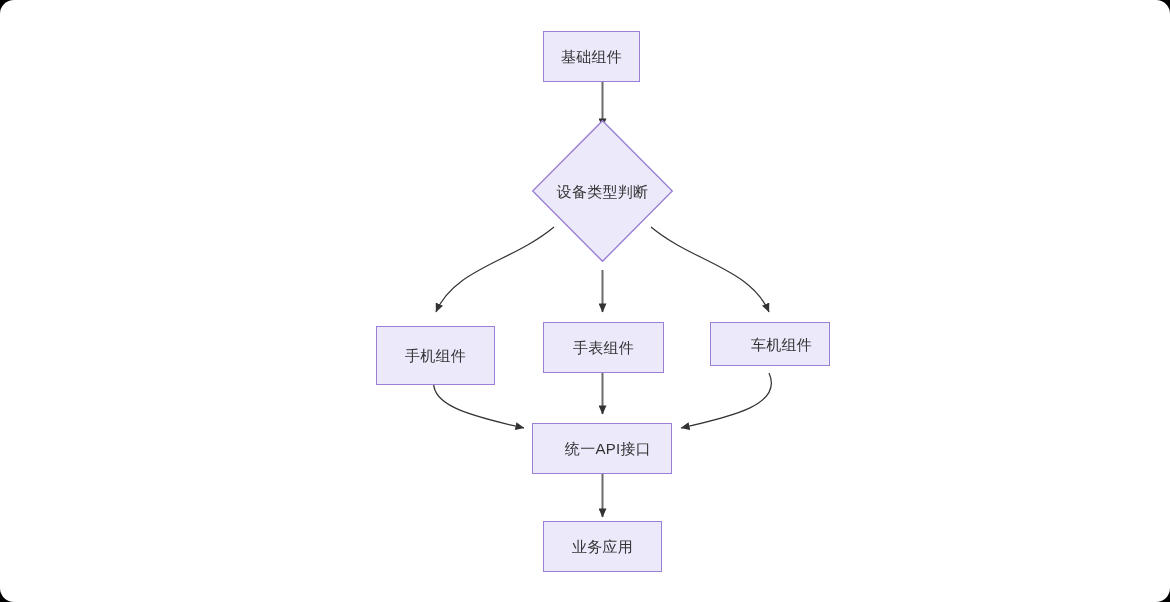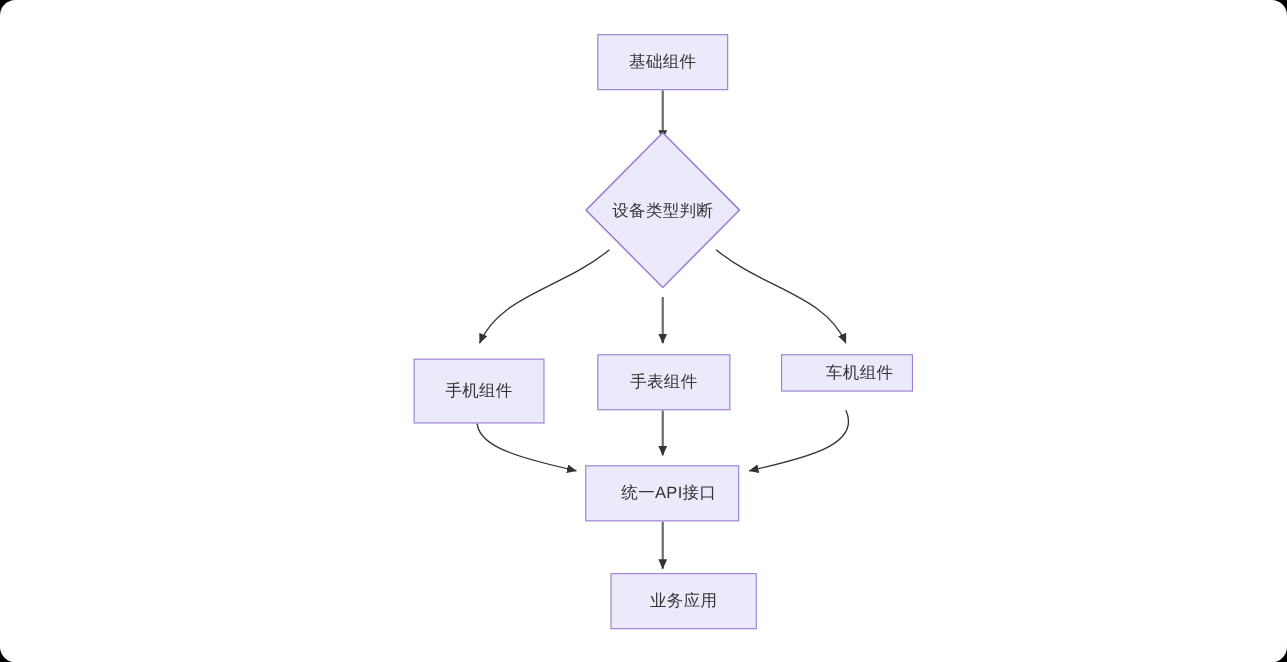--- a/index.html
+++ b/index.html
@@ -82,44 +82,44 @@
 
     <path d="M436,373 C422,404 470,416 524,428" fill="none" stroke="#333333" stroke-width="1.2" marker-end="url(#arrowhead)"></path>
 
     <path d="M602.5,373 L602.5,414" fill="none" stroke="#6b6b6b" stroke-width="2" marker-end="url(#arrowhead)"></path>
 
     <path d="M769,373 C783,404 735,416 681,428" fill="none" stroke="#333333" stroke-width="1.2" marker-end="url(#arrowhead)"></path>
 
     <path d="M602.5,474 L602.5,517" fill="none" stroke="#6b6b6b" stroke-width="2" marker-end="url(#arrowhead)"></path>
   </svg>
 
-  <div class="node node-rect" style="left:543px; top:31px; width:119px; height:51px;">
+  <div class="node node-rect" style="left:543px; top:31px; width:97px; height:51px;">
     <span>基础组件</span>
   </div>
 
   <div class="node node-diamond" style="left:532px; top:120px; width:141px; height:142px;">
     <svg class="diamond-shape" viewBox="0 0 141 142" preserveAspectRatio="none" xmlns="http://www.w3.org/2000/svg">
       <polygon points="70.5,0.7 140.3,71 70.5,141.3 0.7,71" fill="#ece9fb" stroke="#9a7fd4" stroke-width="1.4"></polygon>
     </svg>
     <span class="diamond-label">设备类型判断</span>
   </div>
 
   <div class="node node-rect" style="left:376px; top:326px; width:119px; height:59px;">
     <span>手机组件</span>
   </div>
 
   <div class="node node-rect" style="left:543px; top:322px; width:121px; height:51px;">
     <span>手表组件</span>
   </div>
 
-  <div class="node node-rect" style="left:710px; top:322px; width:120px; height:34px;padding-left:23px;">
+  <div class="node node-rect" style="left:710px; top:322px; width:120px; height:44px;padding-left:23px;">
     <span>车机组件</span>
   </div>
 
   <div class="node node-rect" style="left:532px; top:423px; width:140px; height:51px;padding-left:12px;">
     <span>统一API接口</span>
   </div>
 
-  <div class="node node-rect" style="left:543px; top:521px; width:133px; height:51px;margin-left:12px;">
+  <div class="node node-rect" style="left:543px; top:521px; width:119px; height:51px;">
     <span>业务应用</span>
   </div>
 
 </div>
 
 </body></html>

